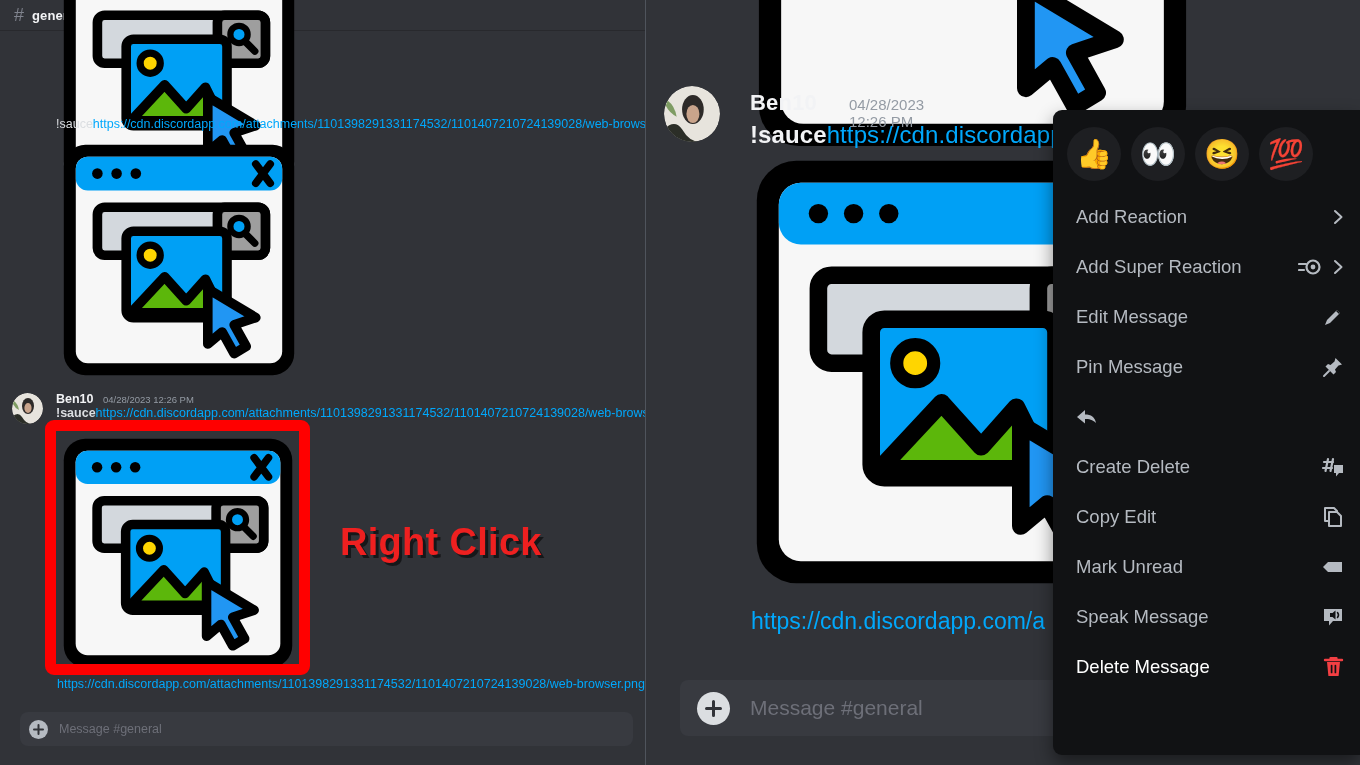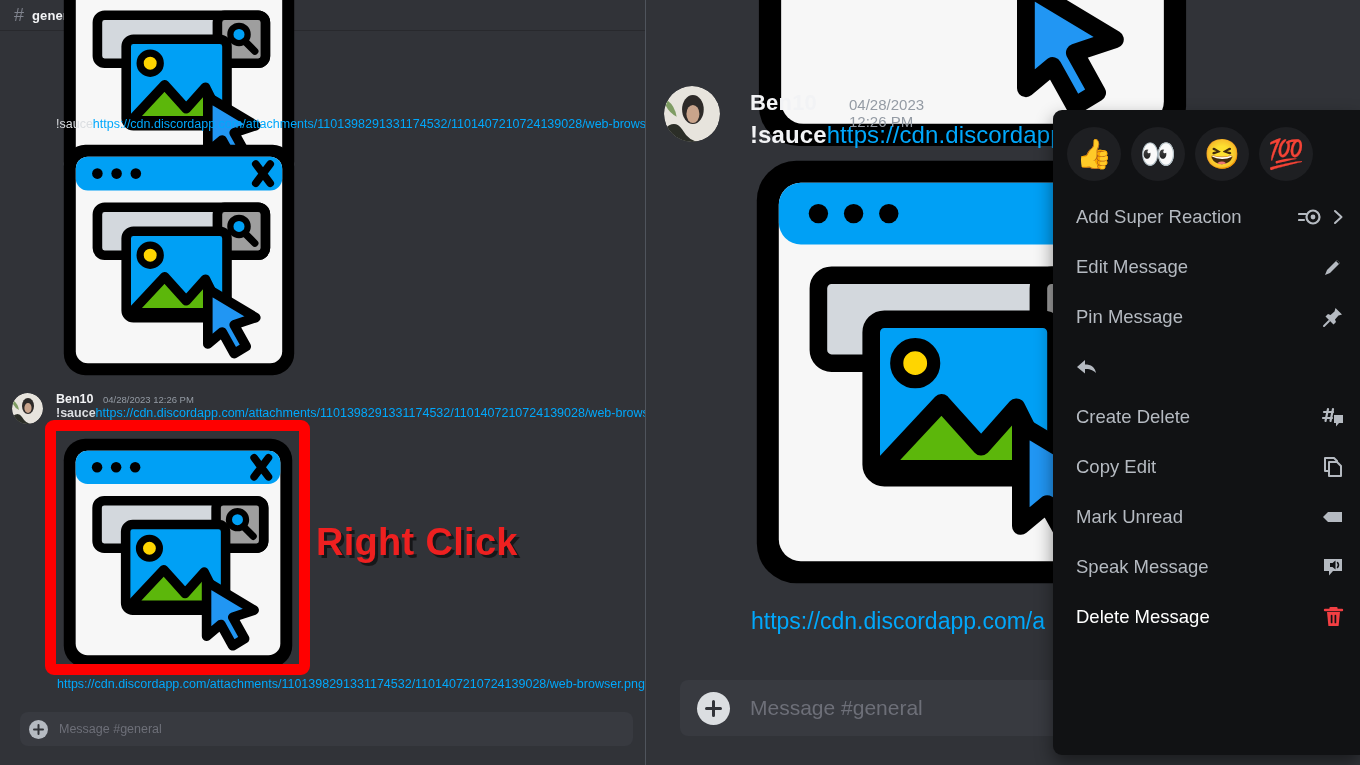--- a/index.html
+++ b/index.html
@@ -65,21 +65,21 @@
     width: 265px; height: 255px;
     border: 11px solid #ff0000; border-radius: 9px;
     background: transparent;
   }
   .lp-img3 { position: absolute; left: 59px; top: 434px; }
   .lp-link3 {
     position: absolute; left: 57px; top: 677px; width: 600px;
     font-size: 12.5px; color: #00a8fc; white-space: nowrap; overflow: hidden;
   }
   .right-click-label {
-    position: absolute; left: 316px; top: 521px;
+    position: absolute; left: 340px; top: 521px;
     font-size: 38px; font-weight: 700; color: #ee2020;
     text-shadow: 3px 3px 0px rgba(0,0,0,0.55);
     letter-spacing: .3px;
   }
 
   .lp-composer {
     position: absolute; left: 20px; top: 712px; width: 613px; height: 34px;
     background: #383a40; border-radius: 8px;
     display: flex; align-items: center;
   }
@@ -348,20 +348,28 @@
   </div>
 
   <div class="ctx-menu">
     <div class="reaction-row">
       <div class="reaction-btn">👍</div>
       <div class="reaction-btn">👀</div>
       <div class="reaction-btn">😆</div>
       <div class="reaction-btn">💯</div>
     </div>
 
+    <div class="ctx-item">
+      <span class="ctx-label">Add Reaction</span>
+      <span class="ctx-right">
+        <svg width="11" height="16" viewBox="0 0 11 16">
+            <path d="M2 2 L8.5 8 L2 14" stroke="currentColor" stroke-width="2" fill="none" stroke-linecap="round" stroke-linejoin="round"></path>
+          </svg>
+      </span>
+    </div>
 
     <div class="ctx-item">
       <span class="ctx-label">Add Super Reaction</span>
       <span class="ctx-right">
         <span>
           <svg width="24" height="18" viewBox="0 0 24 18">
             <circle cx="15" cy="9" r="6.5" fill="none" stroke="currentColor" stroke-width="2.2"></circle>
             <circle cx="15" cy="9" r="2.4" fill="currentColor"></circle>
             <path d="M1 6 H8 M1 12 H6" stroke="currentColor" stroke-width="2.2" stroke-linecap="round"></path>
           </svg>

